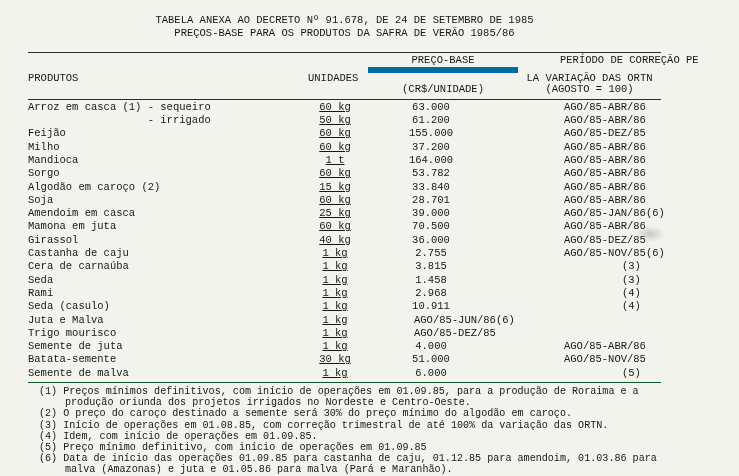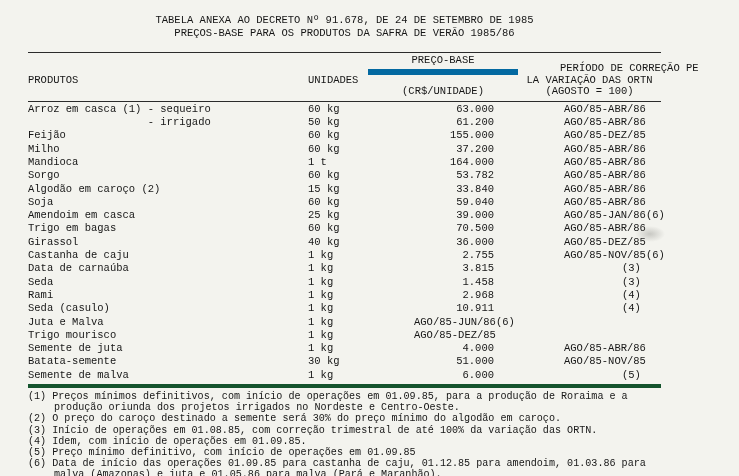--- a/index.html
+++ b/index.html
@@ -12,29 +12,29 @@
   }
   .page{position:relative;padding:14px 26px 6px 28px;box-sizing:border-box;width:687px;height:476px;}
   .title{text-align:center;font-size:10.5px;line-height:13px;white-space:nowrap;}
   .table{margin-top:12px;}
   .thead{border-top:1px solid #2b2b2b;border-bottom:1px solid #2b2b2b;padding:2px 0 3px 0;}
   .h-row,.row{display:grid;grid-template-columns:280px 60px 150px 1fr;}
   .h-row{font-size:10.5px;line-height:11.6px;}
   .hc{white-space:nowrap;}
   .center{text-align:center;}
   .underlined{border-bottom:6px solid #0369a1;}
-  .tbody{border-bottom:4px solid #14532d;padding:1px 0 2px 0;}
+  .tbody{border-bottom:1px solid #14532d;padding:1px 0 2px 0;}
   .row{font-size:10.5px;line-height:13.3px;}
   .c-product{white-space:nowrap;}
   .c-product.indent{padding-left:19ch;}
-  .c-unit{text-align:left;padding-right:6px;white-space:nowrap;}
-  .c-price{text-align:right;padding-right:24px;white-space:nowrap;}
+  .c-unit{text-align:center;padding-right:6px;white-space:nowrap;text-decoration:underline;}
+  .c-price{text-align:center;padding-right:24px;white-space:nowrap;}
   .c-period{display:flex;justify-content:flex-start;padding-left:46px;padding-right:8px;white-space:nowrap;}
   .period-text.note-center{margin-left:58px;}
-  .footnotes{margin-top:3px;font-size:10.1px;line-height:11.2px;}
+  .footnotes{margin-top:3px;font-size:10.1px;line-height:11.2px;margin-left:11px;}
   .footnote{padding-left:26px;text-indent:-26px;}
   .scan-artifact{
     position:absolute;right:22px;top:226px;width:30px;height:16px;
     background:radial-gradient(closest-side,rgba(120,120,115,0.35),rgba(120,120,115,0));
     pointer-events:none;
   }
 </style>
 </head>
 <body>
 
@@ -43,21 +43,21 @@
   <div class="title">TABELA ANEXA AO DECRETO Nº 91.678, DE 24 DE SETEMBRO DE 1985</div>
   <div class="title">PREÇOS-BASE PARA OS PRODUTOS DA SAFRA DE VERÃO 1985/86</div>
 
   <div class="table">
 
     <div class="thead">
       <div class="h-row">
         <div class="hc"></div>
         <div class="hc"></div>
         <div class="hc center underlined">PREÇO-BASE</div>
-        <div class="hc" style="padding-left:42px;margin-top:8px;">PERÍODO DE CORREÇÃO PE</div>
+        <div class="hc" style="padding-left:42px;">PERÍODO DE CORREÇÃO PE</div>
       </div>
       <div class="h-row">
         <div class="hc">PRODUTOS</div>
         <div class="hc">UNIDADES</div>
         <div class="hc"></div>
         <div class="hc center">LA VARIAÇÃO DAS ORTN</div>
       </div>
       <div class="h-row">
         <div class="hc"></div>
         <div class="hc"></div>
@@ -126,37 +126,37 @@
           <div class="c-unit">15 kg</div>
           <div class="c-price">33.840</div>
           <div class="c-period">
             <span class="period-text">AGO/85-ABR/86</span>
             <span class="period-note"></span>
           </div>
         </div>
         <div class="row">
           <div class="c-product">Soja</div>
           <div class="c-unit">60 kg</div>
-          <div class="c-price">59.040</div>
+          <div class="c-price">28.701</div>
           <div class="c-period">
             <span class="period-text">AGO/85-ABR/86</span>
             <span class="period-note"></span>
           </div>
         </div>
         <div class="row">
           <div class="c-product">Amendoim em casca</div>
           <div class="c-unit">25 kg</div>
           <div class="c-price">39.000</div>
           <div class="c-period">
             <span class="period-text">AGO/85-JAN/86</span>
             <span class="period-note">(6)</span>
           </div>
         </div>
         <div class="row">
-          <div class="c-product">Trigo em bagas</div>
+          <div class="c-product">Mamona em juta</div>
           <div class="c-unit">60 kg</div>
           <div class="c-price">70.500</div>
           <div class="c-period">
             <span class="period-text">AGO/85-ABR/86</span>
             <span class="period-note"></span>
           </div>
         </div>
         <div class="row">
           <div class="c-product">Girassol</div>
           <div class="c-unit">40 kg</div>
@@ -169,21 +169,21 @@
         <div class="row">
           <div class="c-product">Castanha de caju</div>
           <div class="c-unit">1 kg</div>
           <div class="c-price">2.755</div>
           <div class="c-period">
             <span class="period-text">AGO/85-NOV/85</span>
             <span class="period-note">(6)</span>
           </div>
         </div>
         <div class="row">
-          <div class="c-product">Data de carnaúba</div>
+          <div class="c-product">Cera de carnaúba</div>
           <div class="c-unit">1 kg</div>
           <div class="c-price">3.815</div>
           <div class="c-period">
             <span class="period-text note-center">(3)</span>
             <span class="period-note"></span>
           </div>
         </div>
         <div class="row">
           <div class="c-product">Seda</div>
           <div class="c-unit">1 kg</div>

